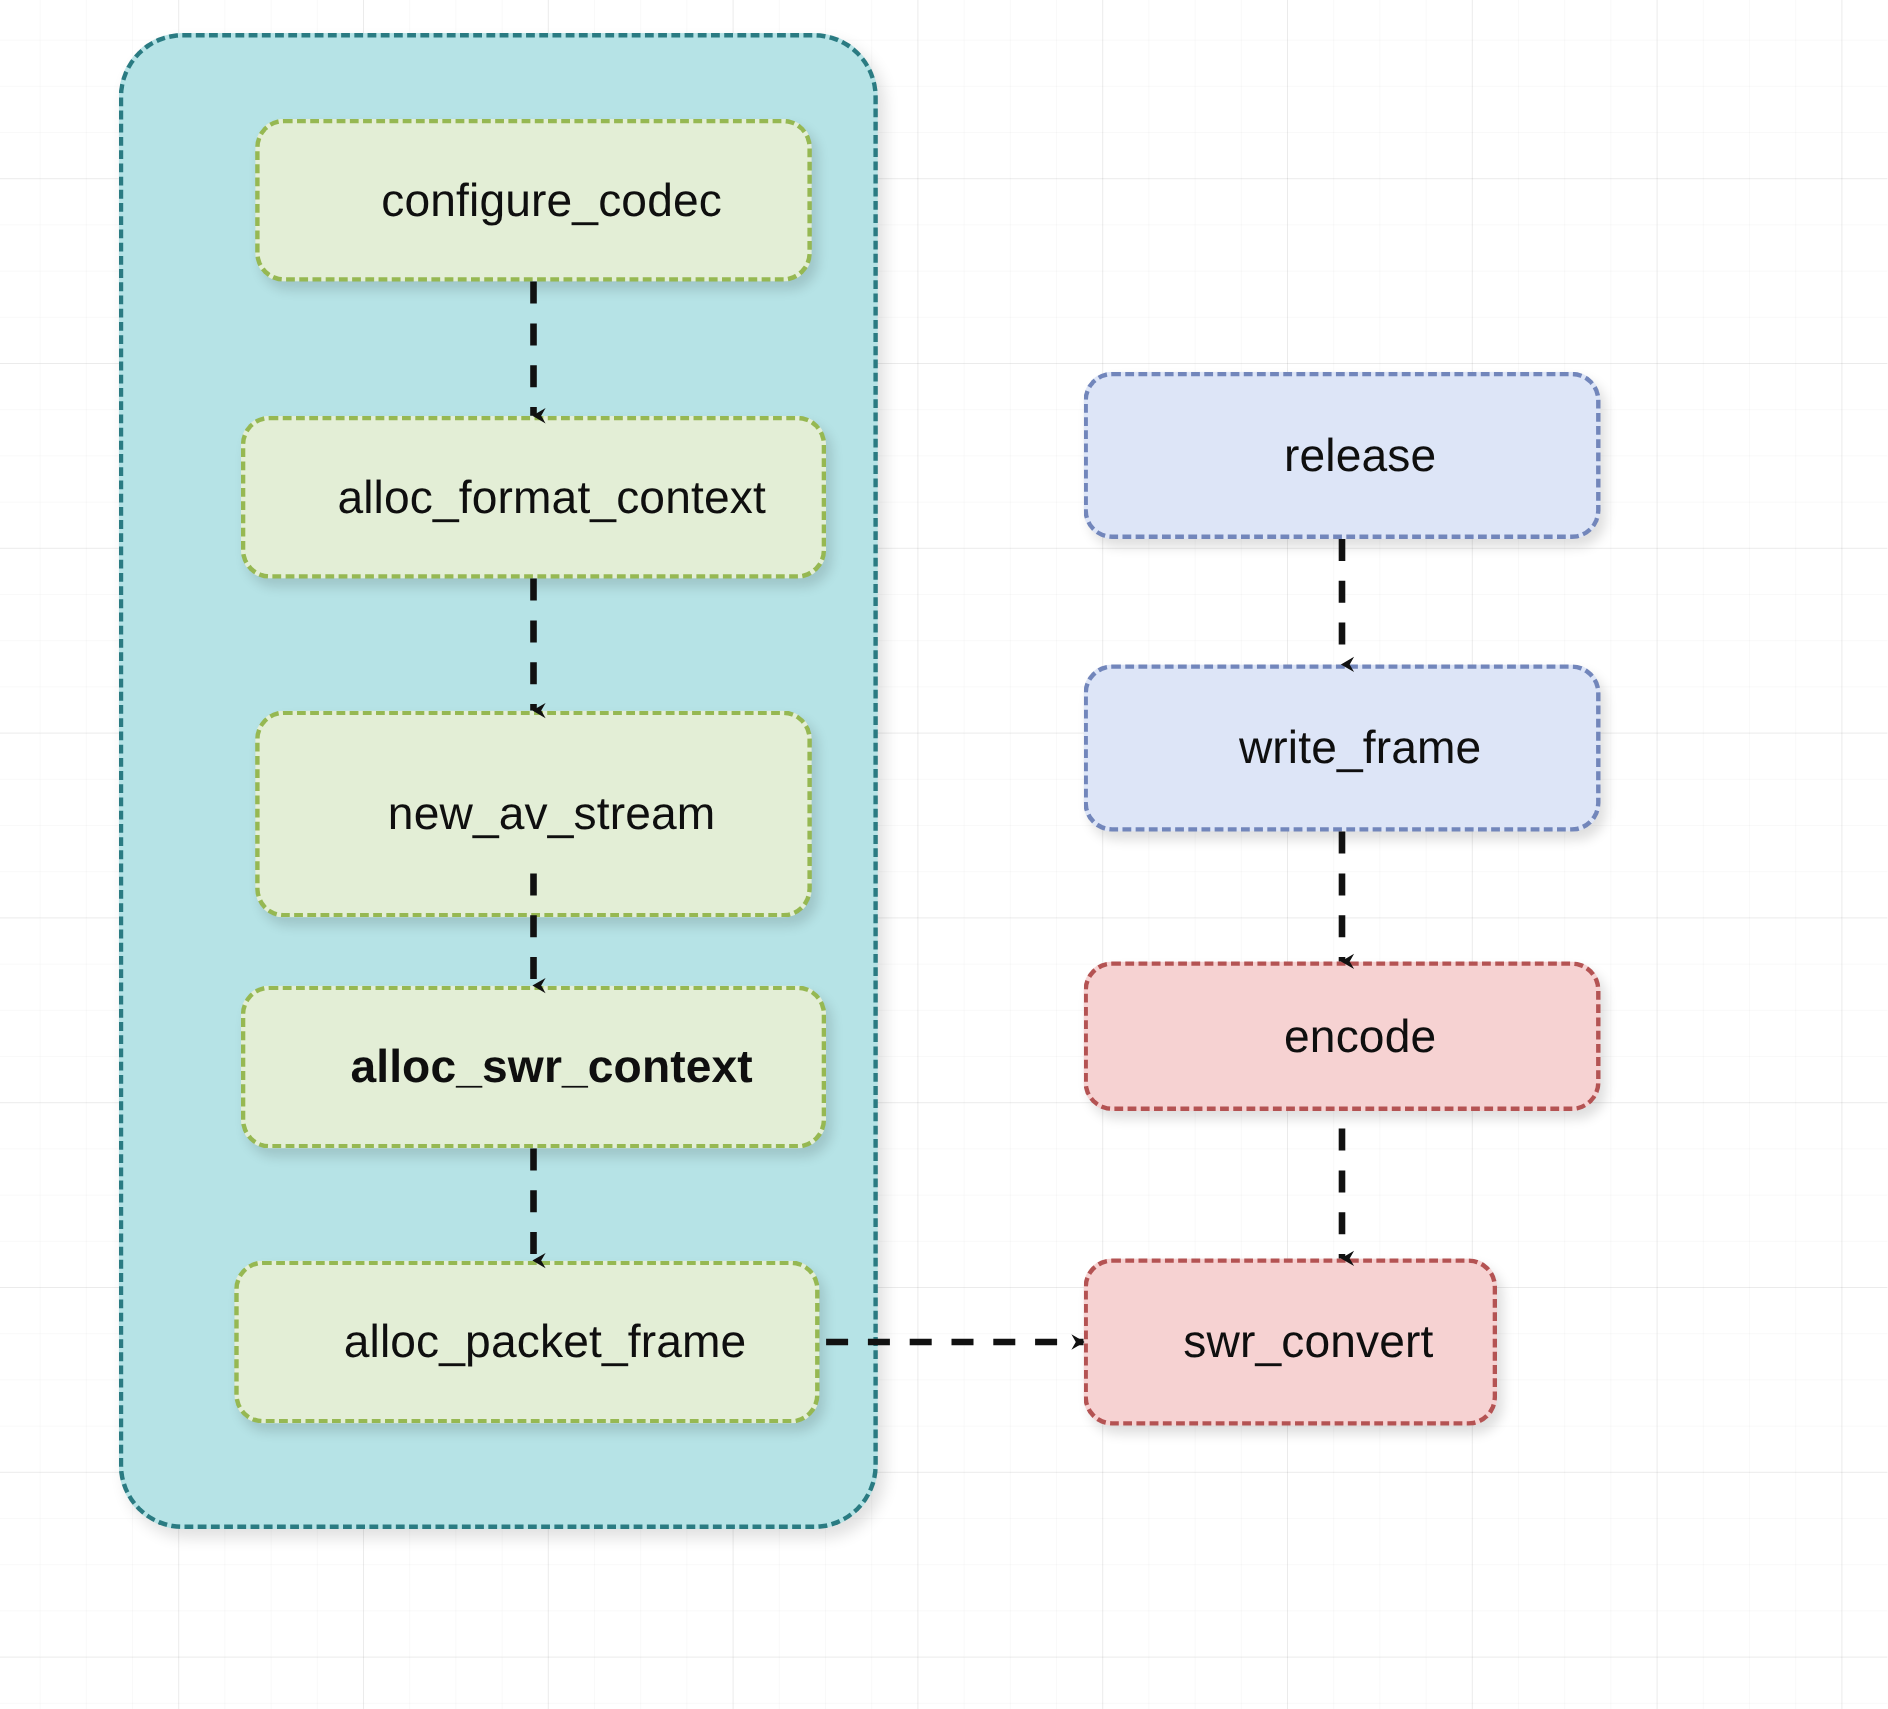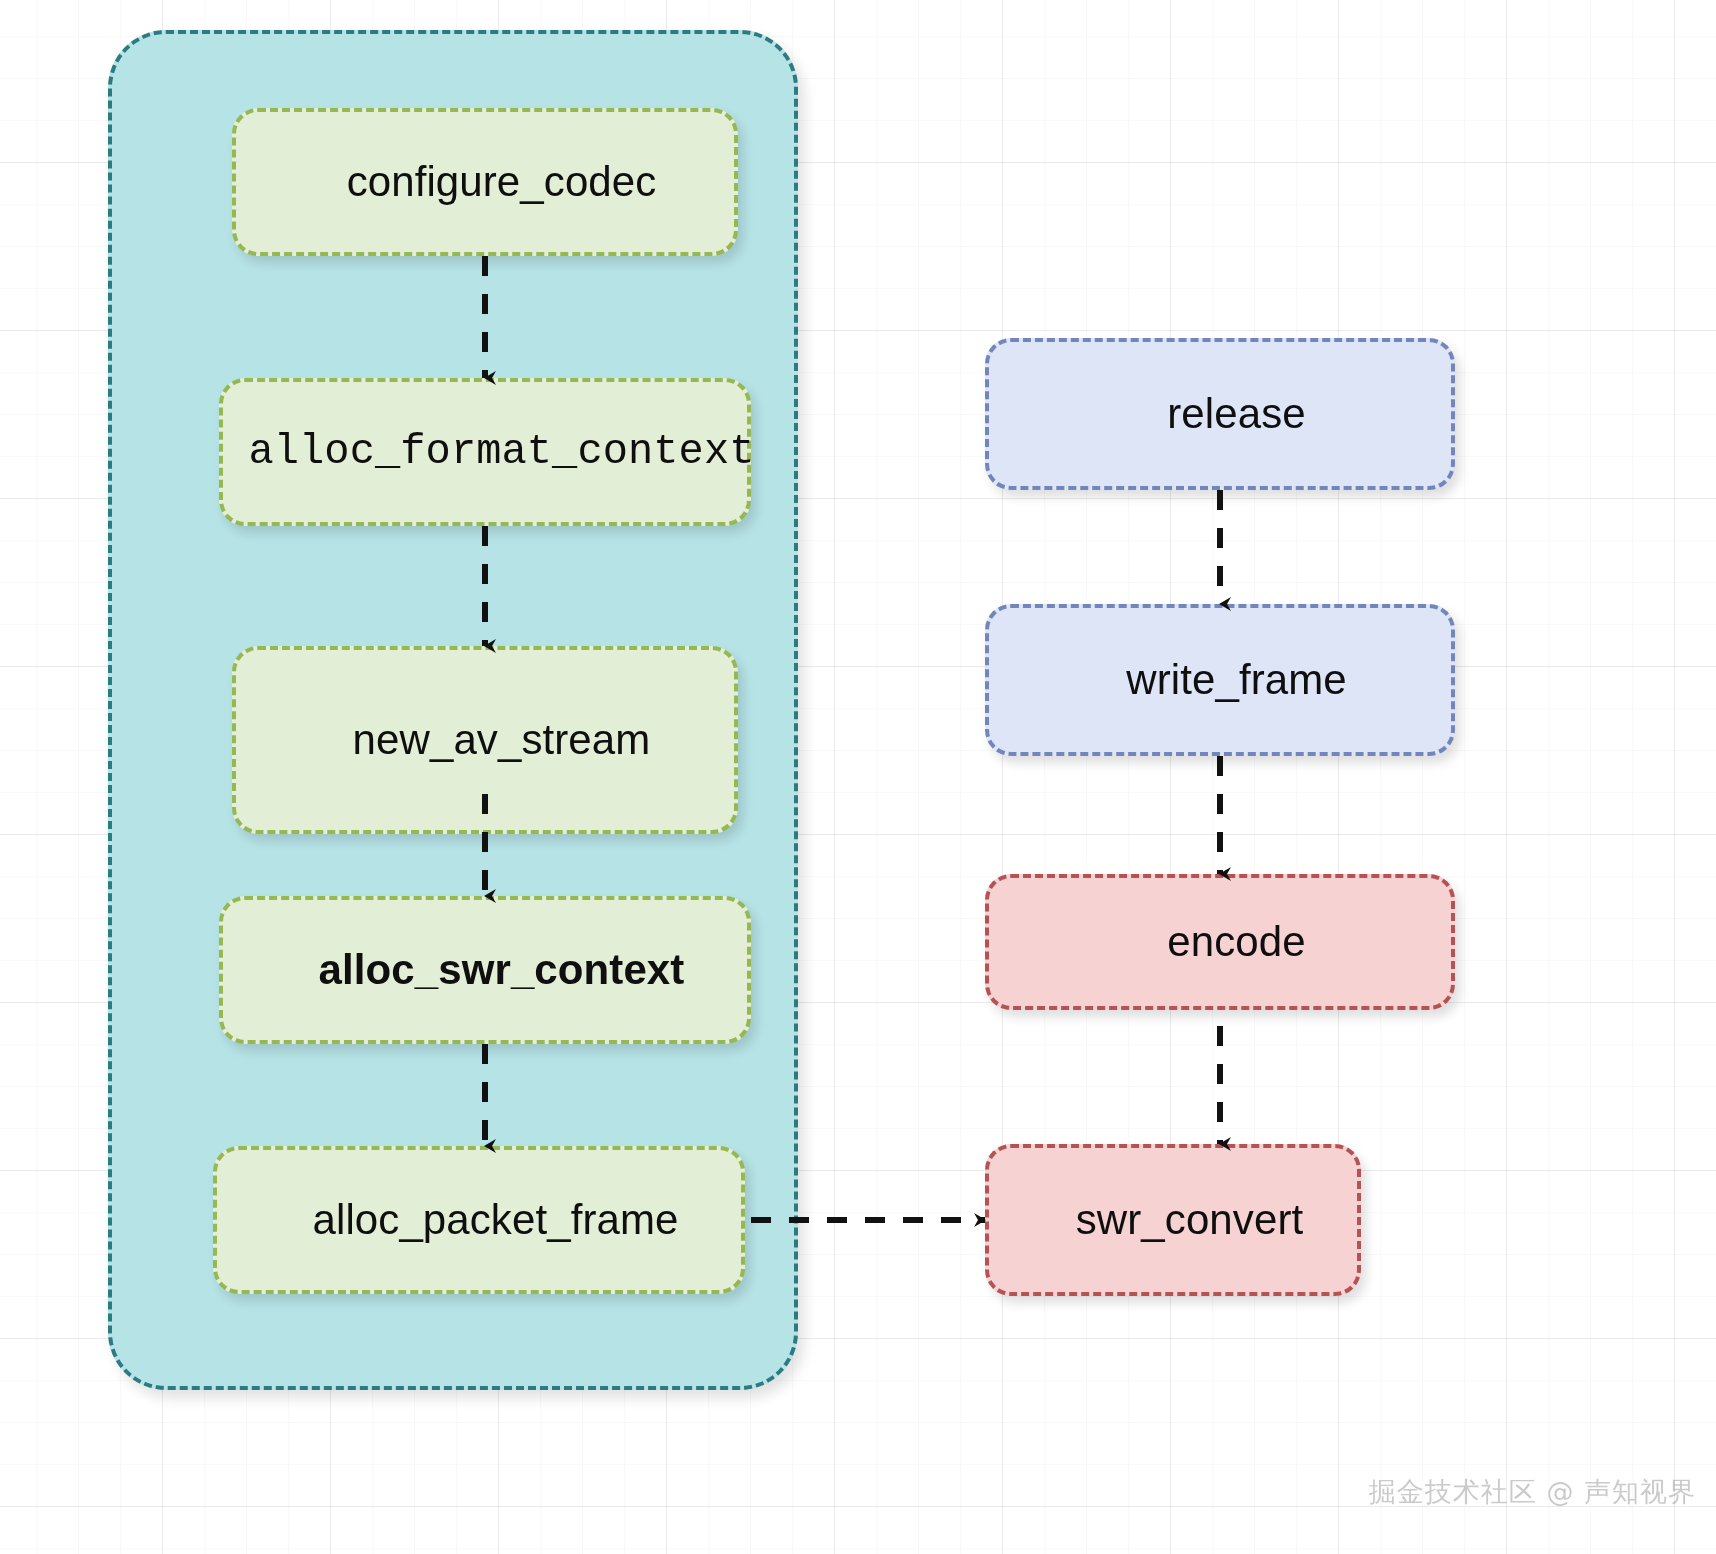--- a/index.html
+++ b/index.html
@@ -98,21 +98,21 @@
 <body>
 
 <div id="canvas">
 
   <div class="subgraph" id="subgraph-box" style="left:108px; top:30px; width:690px; height:1360px;"></div>
 
   <div id="node-layer">
       <div class="node green" style="left: 232px; top: 108px; width: 506px; height: 148px;">
         <span class="label">configure_codec</span>
       </div>
-      <div class="node green" style="left: 219px; top: 378px; width: 532px; height: 148px; font-family: Liberation Mono, monospace;">
+      <div class="node green" style="left: 219px; top: 378px; width: 532px; height: 148px;">
         <span class="label">alloc_format_context</span>
       </div>
       <div class="node green" style="left: 232px; top: 646px; width: 506px; height: 188px;">
         <span class="label">new_av_stream</span>
       </div>
       <div class="node green" style="left: 219px; top: 896px; width: 532px; height: 148px; font-weight: bold;">
         <span class="label">alloc_swr_context</span>
       </div>
       <div class="node green" style="left: 213px; top: 1146px; width: 532px; height: 148px;">
         <span class="label">alloc_packet_frame</span>
@@ -145,15 +145,14 @@
         <line x1="485" y1="526" x2="485" y2="646" marker-end="url(#arrowdown)"></line>
         <line x1="485" y1="794" x2="485" y2="896" marker-end="url(#arrowdown)"></line>
         <line x1="485" y1="1044" x2="485" y2="1146" marker-end="url(#arrowdown)"></line>
         <line x1="751" y1="1220" x2="985" y2="1220" marker-end="url(#arrowhead)"></line>
         <line x1="1220" y1="1144" x2="1220" y2="1026" marker-end="url(#arrowdown)" transform="rotate(180 1220 1085)"></line>
         <line x1="1220" y1="874" x2="1220" y2="756" marker-end="url(#arrowdown)" transform="rotate(180 1220 815)"></line>
         <line x1="1220" y1="604" x2="1220" y2="490" marker-end="url(#arrowdown)" transform="rotate(180 1220 547)"></line>
       </g>
   </svg>
 
-  <div id="watermark">掘金技术社区 @ 声知视界</div>
 
 </div>
 
 </body></html>

